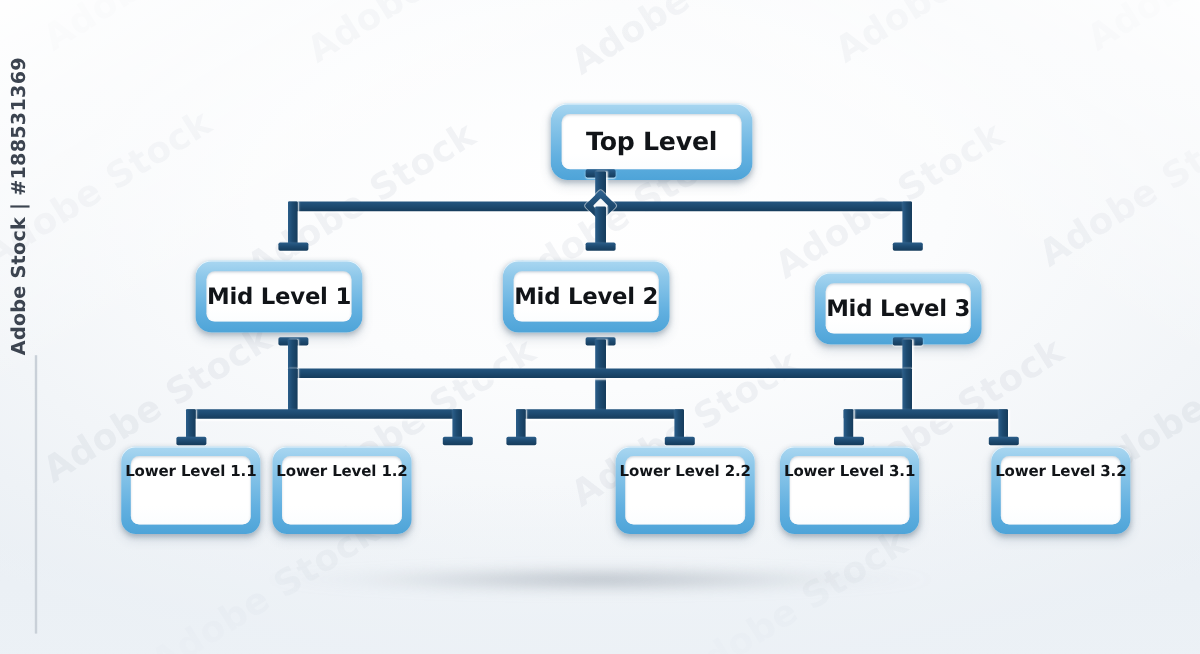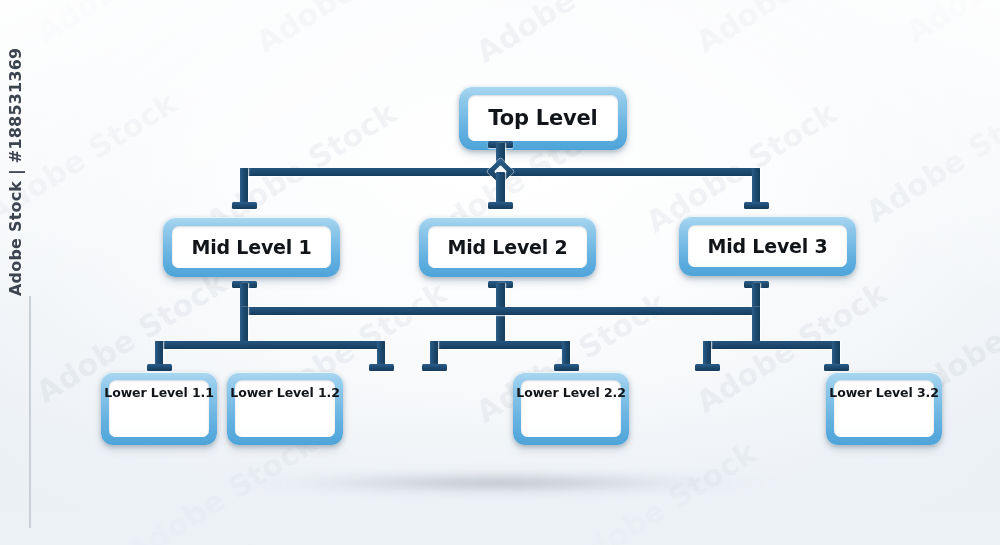--- a/index.html
+++ b/index.html
@@ -161,21 +161,21 @@
     font-family: "DejaVu Sans", sans-serif;
     font-weight: 700;
     letter-spacing: -0.2px;
     white-space: nowrap;
   }
 
   
   .node.top    { width: 168px; height: 64px; border-radius: 14px; }
   .node.top    .label { font-size: 21px; }
 
-  .node.mid    { width: 177px; height: 60px; }
+  .node.mid    { width: 139px; height: 60px; }
   .node.mid    .label { font-size: 19px; }
 
   .node.lower  { width: 116px; height: 73px; border-radius: 12px; padding: 8px; }
   .node.lower  .panel { align-items: flex-start; justify-content: center; padding-top: 5px; }
   .node.lower  .label { font-size: 12.5px; font-weight: 700; letter-spacing: -0.1px; }
 </style>
 </head>
 <body>
 
 <div id="stage">
@@ -231,21 +231,21 @@
       <span class="label">Mid Level 1</span>
     </div>
   </div>
 
   <div class="node mid" style="left:419px; top:217px;">
     <div class="panel">
       <span class="label">Mid Level 2</span>
     </div>
   </div>
 
-  <div class="node mid" style="left:679px; top:216px;">
+  <div class="node mid" style="left:679px; top:227px;">
     <div class="panel">
       <span class="label">Mid Level 3</span>
     </div>
   </div>
 
   <div class="tcap" style="left:232px; top:281px; width:25px;"></div>
   <div class="conn v" style="left:240px; top:283px; width:8px; height:30px;"></div>
 
   <div class="tcap" style="left:488px; top:281px; width:25px;"></div>
   <div class="conn v" style="left:496px; top:283px; width:9px; height:62px;"></div>
@@ -287,20 +287,25 @@
     </div>
   </div>
 
 
   <div class="node lower" style="left:513px; top:372px;">
     <div class="panel">
       <span class="label">Lower Level 2.2</span>
     </div>
   </div>
 
+  <div class="node lower" style="left:650px; top:372px;">
+    <div class="panel">
+      <span class="label">Lower Level 3.1</span>
+    </div>
+  </div>
 
   <div class="node lower" style="left:787px; top:372px;margin-left:39px;">
     <div class="panel">
       <span class="label">Lower Level 3.2</span>
     </div>
   </div>
 
   <div class="wm-rule"></div>
   <div class="wm-side">Adobe Stock | #188531369</div>
 

